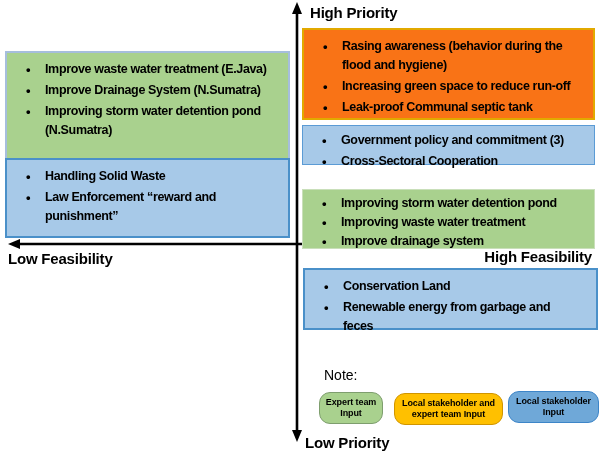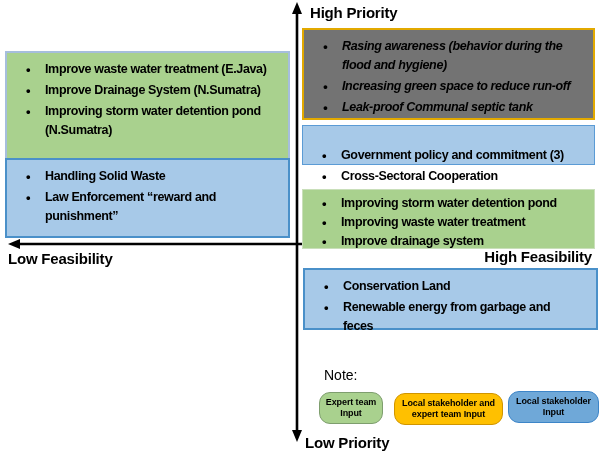--- a/index.html
+++ b/index.html
@@ -19,29 +19,29 @@
   .box { position:absolute; box-sizing:border-box; }
   .box ul { list-style:none; margin:0; padding:7px 8px 4px 12px; }
   .box li {
     position:relative; padding-left:26px;
     font-weight:bold; font-size:12.5px; line-height:19px;
     letter-spacing:-0.35px; margin-bottom:2px;
   }
   .box li::before { content:"\2022"; position:absolute; left:7px; font-size:13px; }
 
   .fill-green  { background:#a9d18e;margin-top:20px; }
-  .fill-orange { background:#737373;font-style:italic; }
+  .fill-orange { background:#f97316; }
   .fill-blue   { background:#a7c9e8; }
 
   #box-top-left     { left:5px;   top:31px;  width:285px; height:121px; border:2px solid #a6bedd; }
   #box-mid-left     { left:5px;   top:158px; width:285px; height:80px;  border:2px solid #4a90c9; }
   #box-mid-left ul  { padding-right:40px; }
   #box-top-right    { left:302px; top:28px;  width:293px; height:92px;  border:2px solid #e2a900; }
   #box-right-policy { left:302px; top:125px; width:293px; height:40px;  border:1px solid #5b9bd5; }
-  #box-right-policy ul { padding-top:20px; }
+  #box-right-policy ul { padding-top:5px; }
   #box-right-green  { left:302px; top:169px; width:293px; height:60px;  border:1px solid #c9dfba; }
   #box-right-green ul { padding-top:4px; }
   #box-right-green li { margin-bottom:0; }
   #box-bottom-right { left:303px; top:268px; width:295px; height:62px;  border:2px solid #4a90c9; }
   #box-bottom-right ul { padding-right:30px; }
 
   #note-label { position:absolute; left:324px; top:367px; font-size:14px; }
 
   .legend-box {
     position:absolute; box-sizing:border-box;

